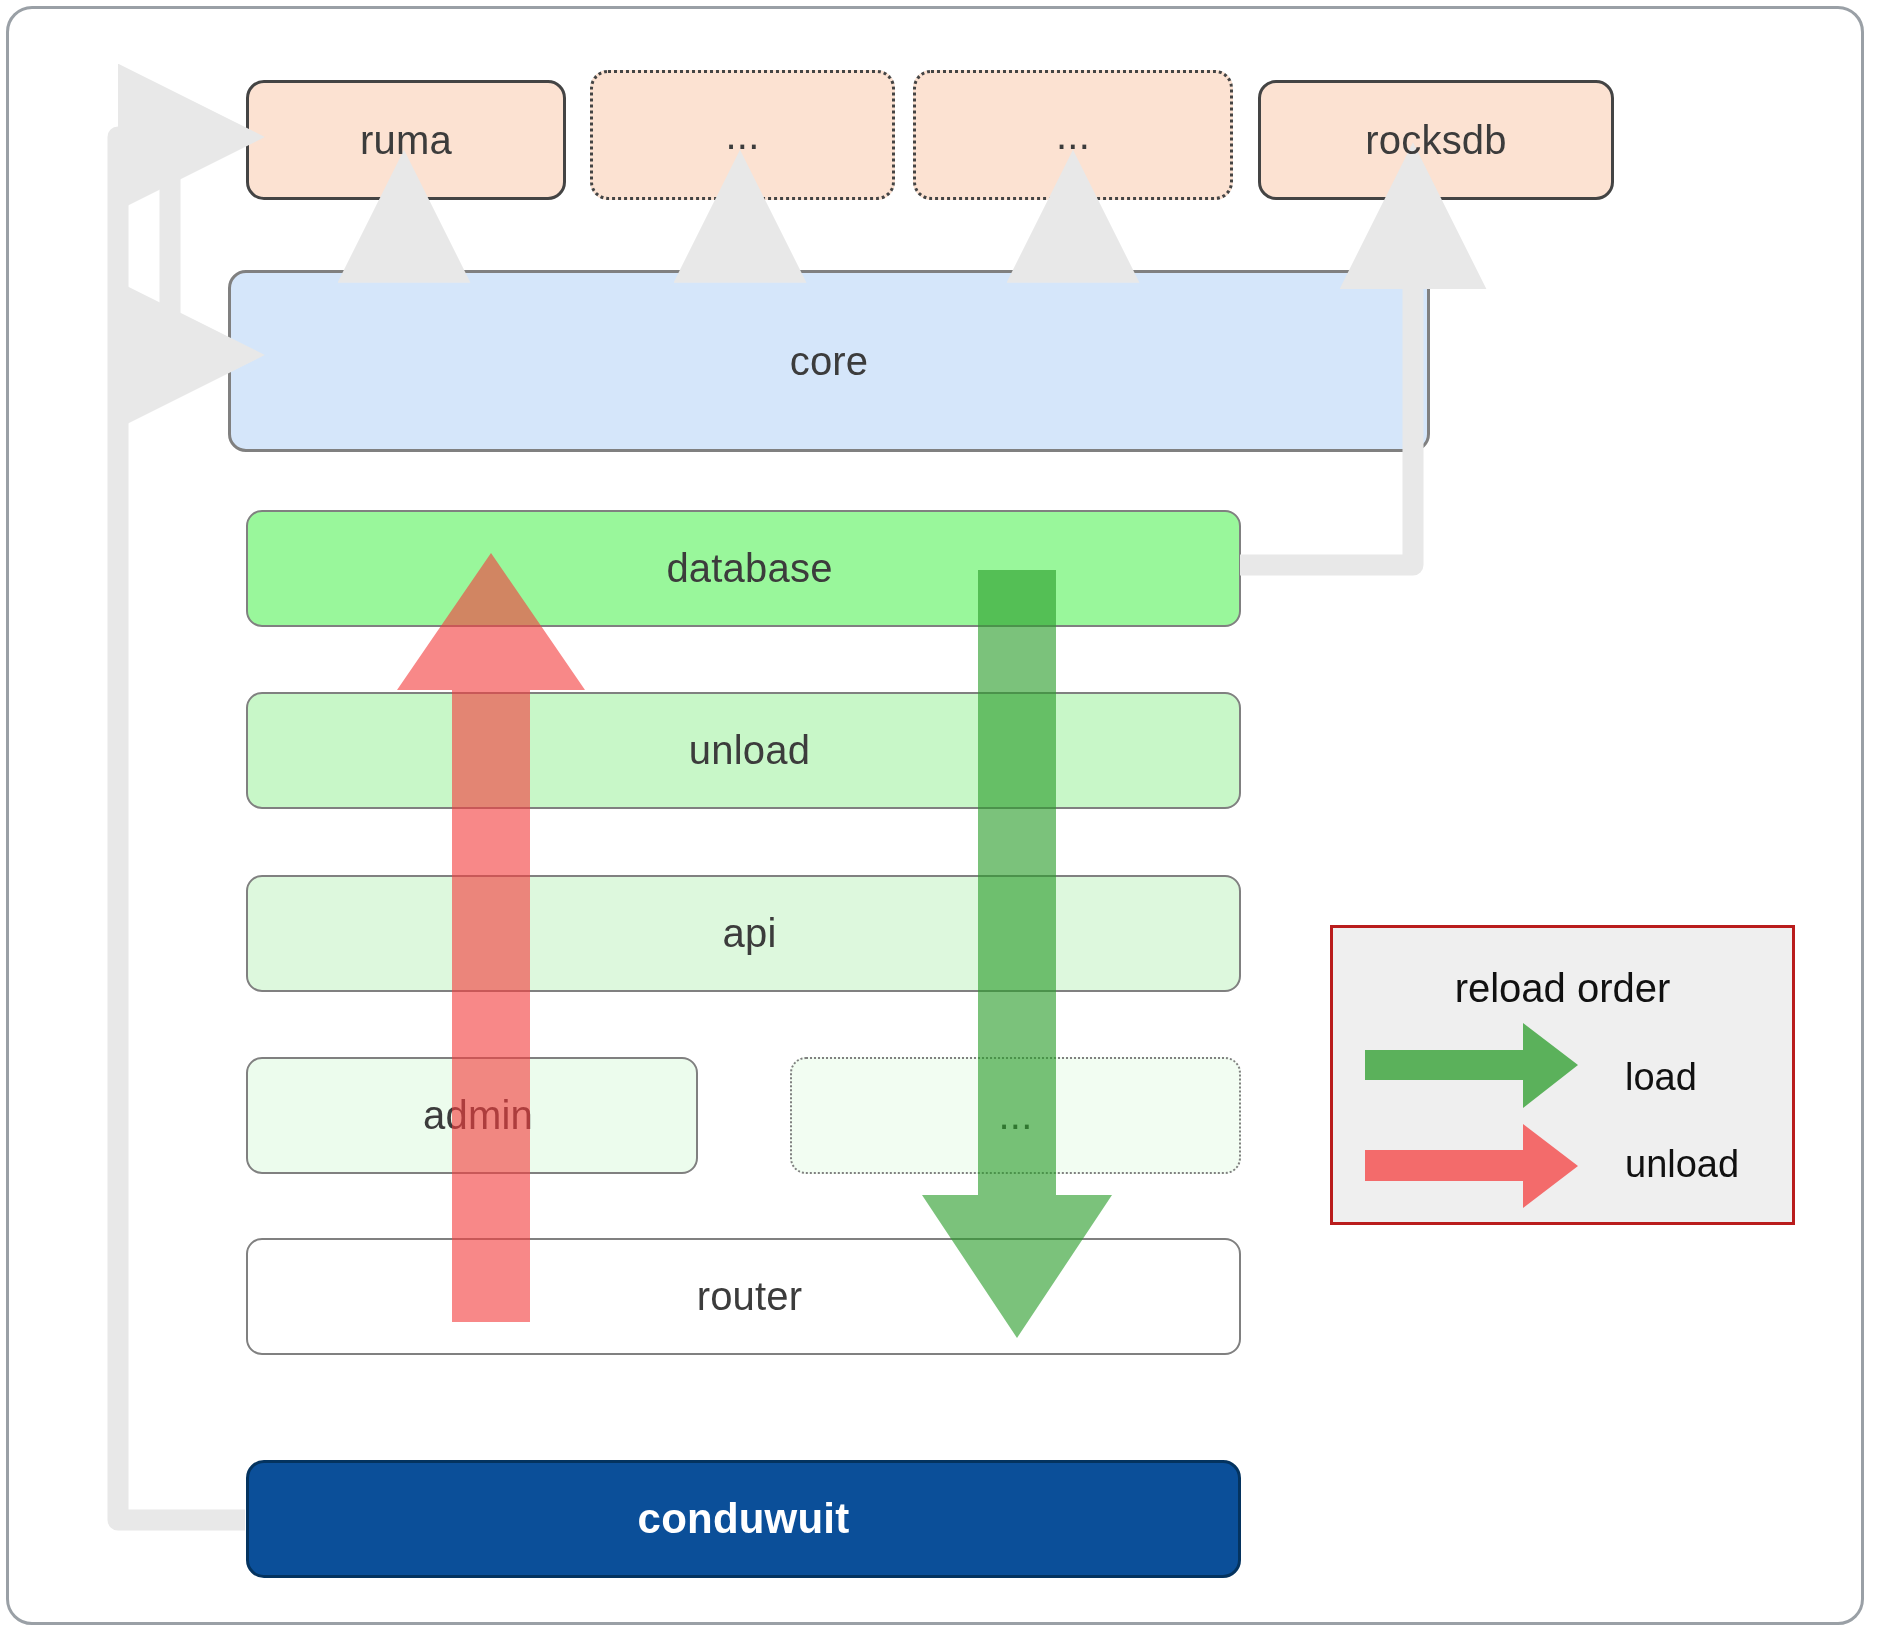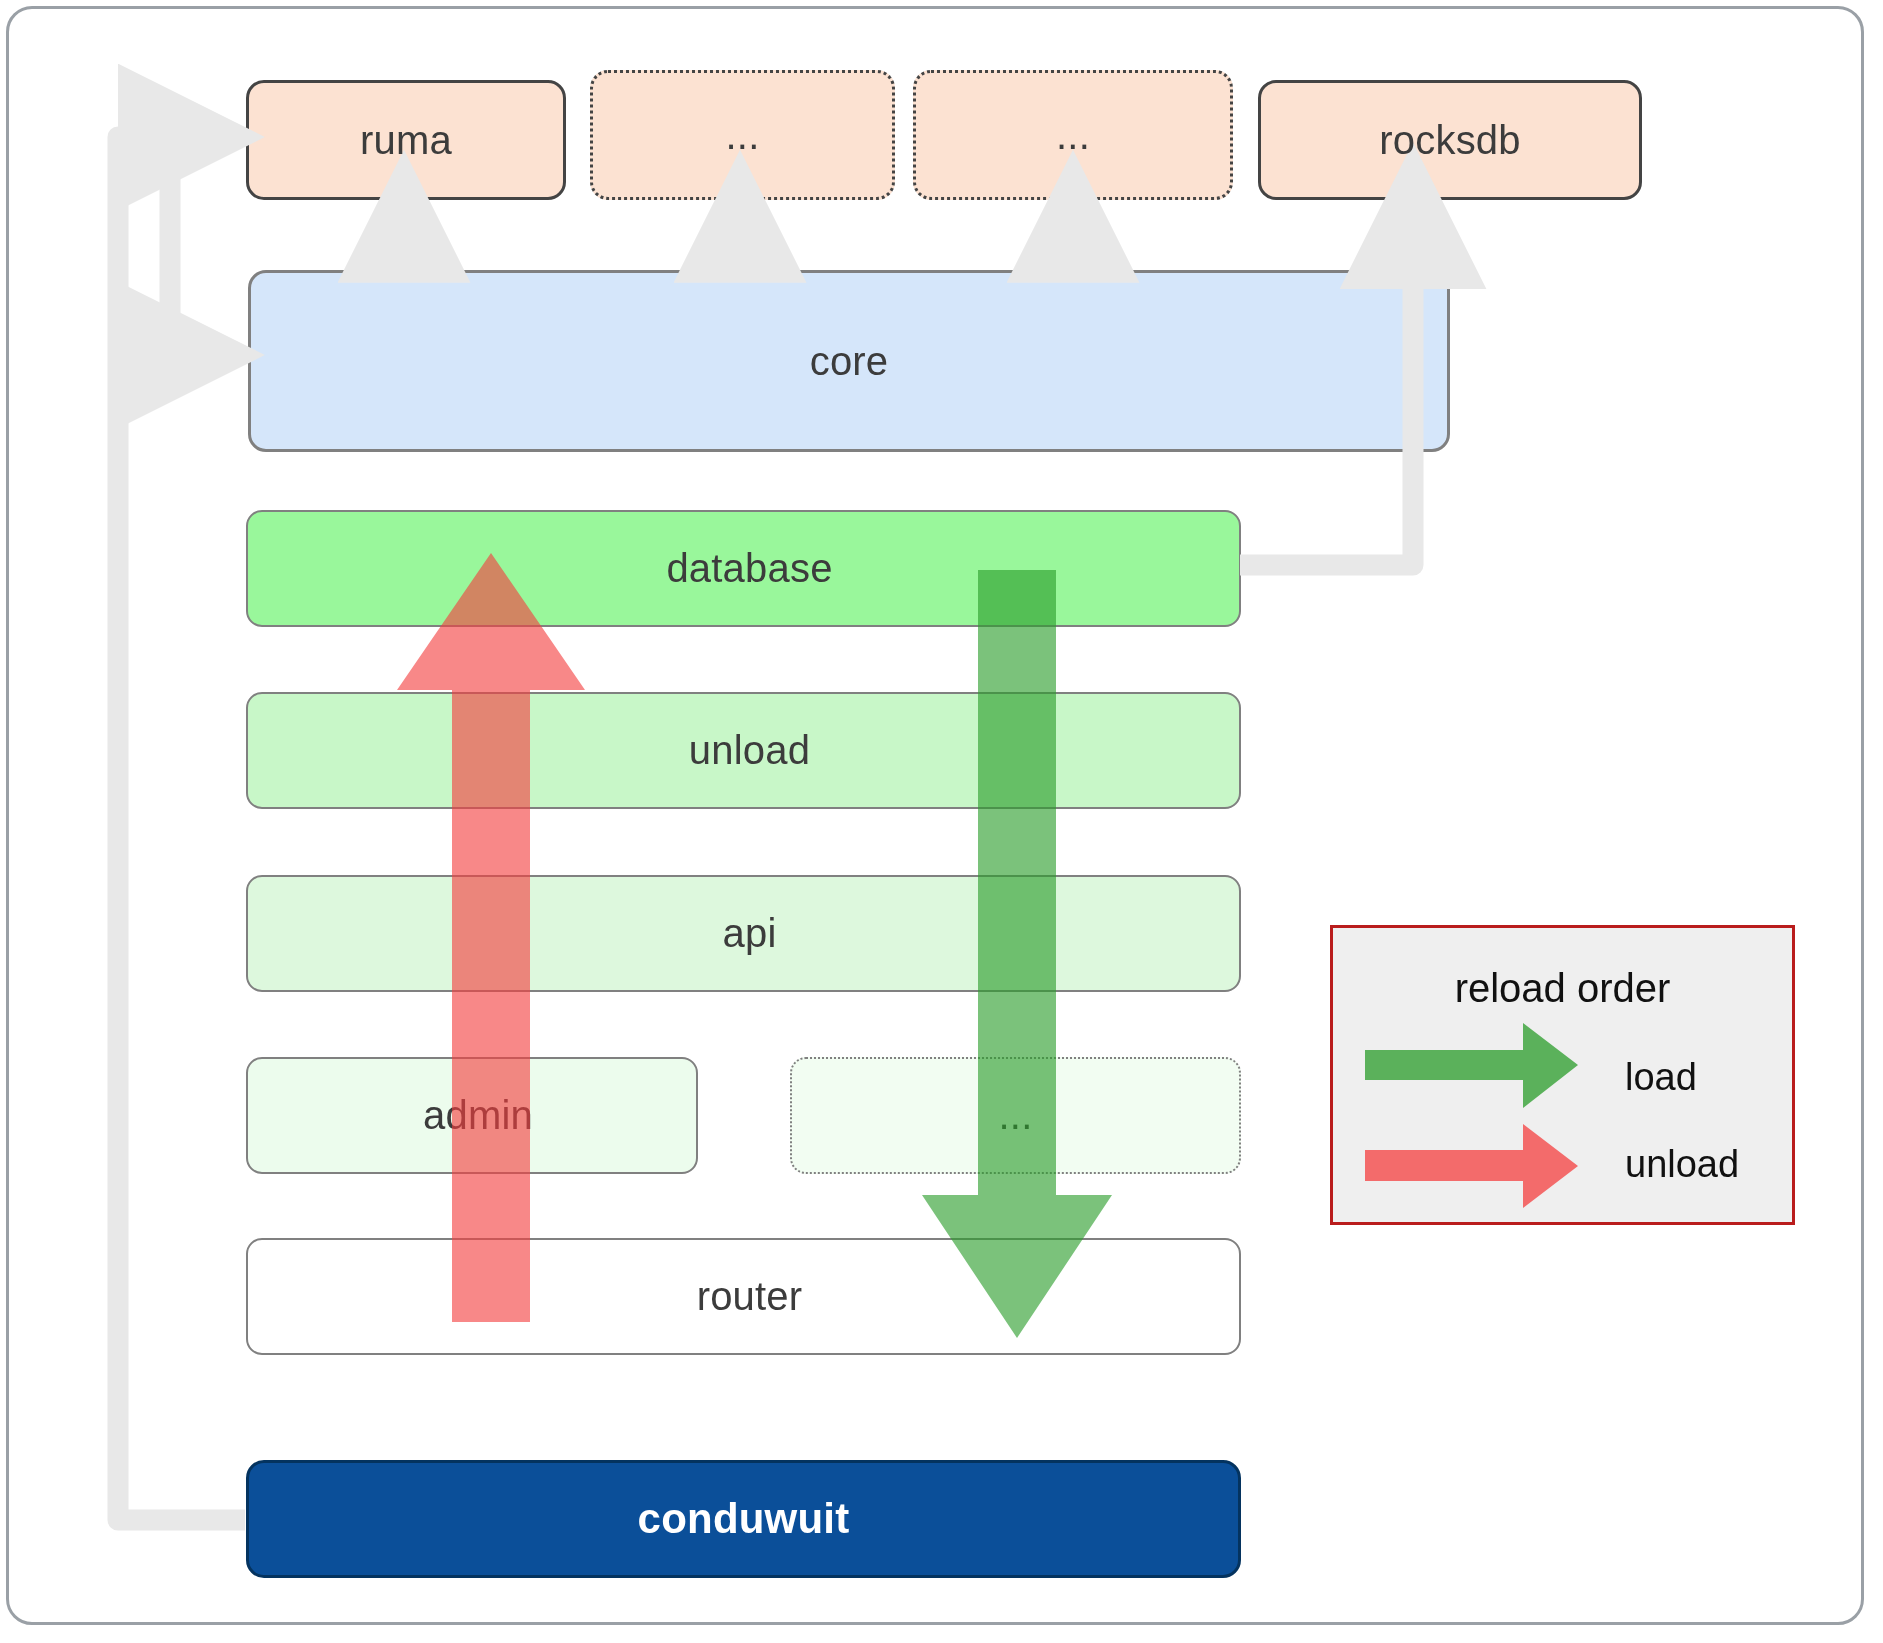--- a/index.html
+++ b/index.html
@@ -139,25 +139,25 @@
   </div>
 
   <div class="node dep-dotted" style="left:590px; top:70px; width:305px; height:130px;">
     <span class="lbl">...</span>
   </div>
 
   <div class="node dep-dotted" style="left:913px; top:70px; width:320px; height:130px;">
     <span class="lbl">...</span>
   </div>
 
-  <div class="node dep" style="left:1258px; top:80px; width:384px; height:120px;">
+  <div class="node dep" style="left:1258px; top:80px; width:356px; height:120px;">
     <span class="lbl">rocksdb</span>
   </div>
 
-  <div class="node core" style="left:248px; top:270px; width:1202px; height:182px;">
+  <div class="node core" style="left:228px; top:270px; width:1202px; height:182px;">
     <span class="lbl">core</span>
   </div>
 
   <div class="node lvl" style="left:246px; top:510px; width:995px; height:117px; background:#99f79b;">
     <span class="lbl">database</span>
   </div>
 
   <div class="node lvl" style="left:246px; top:692px; width:995px; height:117px; background:#c8f7c8;">
     <span class="lbl">unload</span>
   </div>

